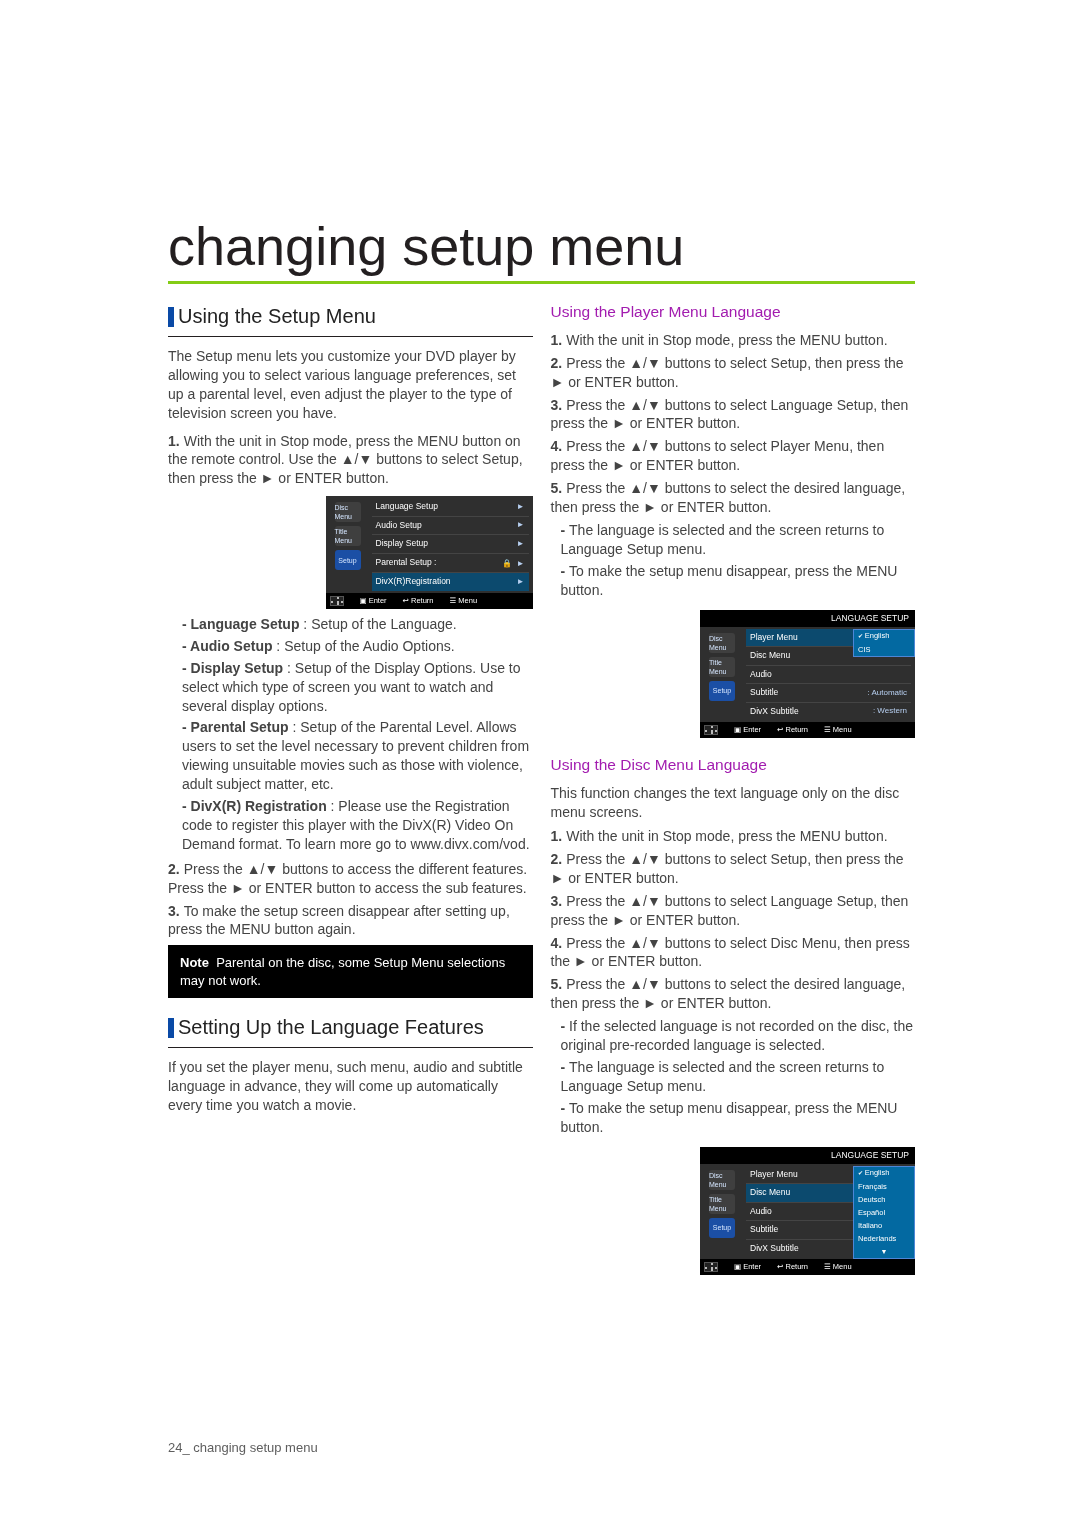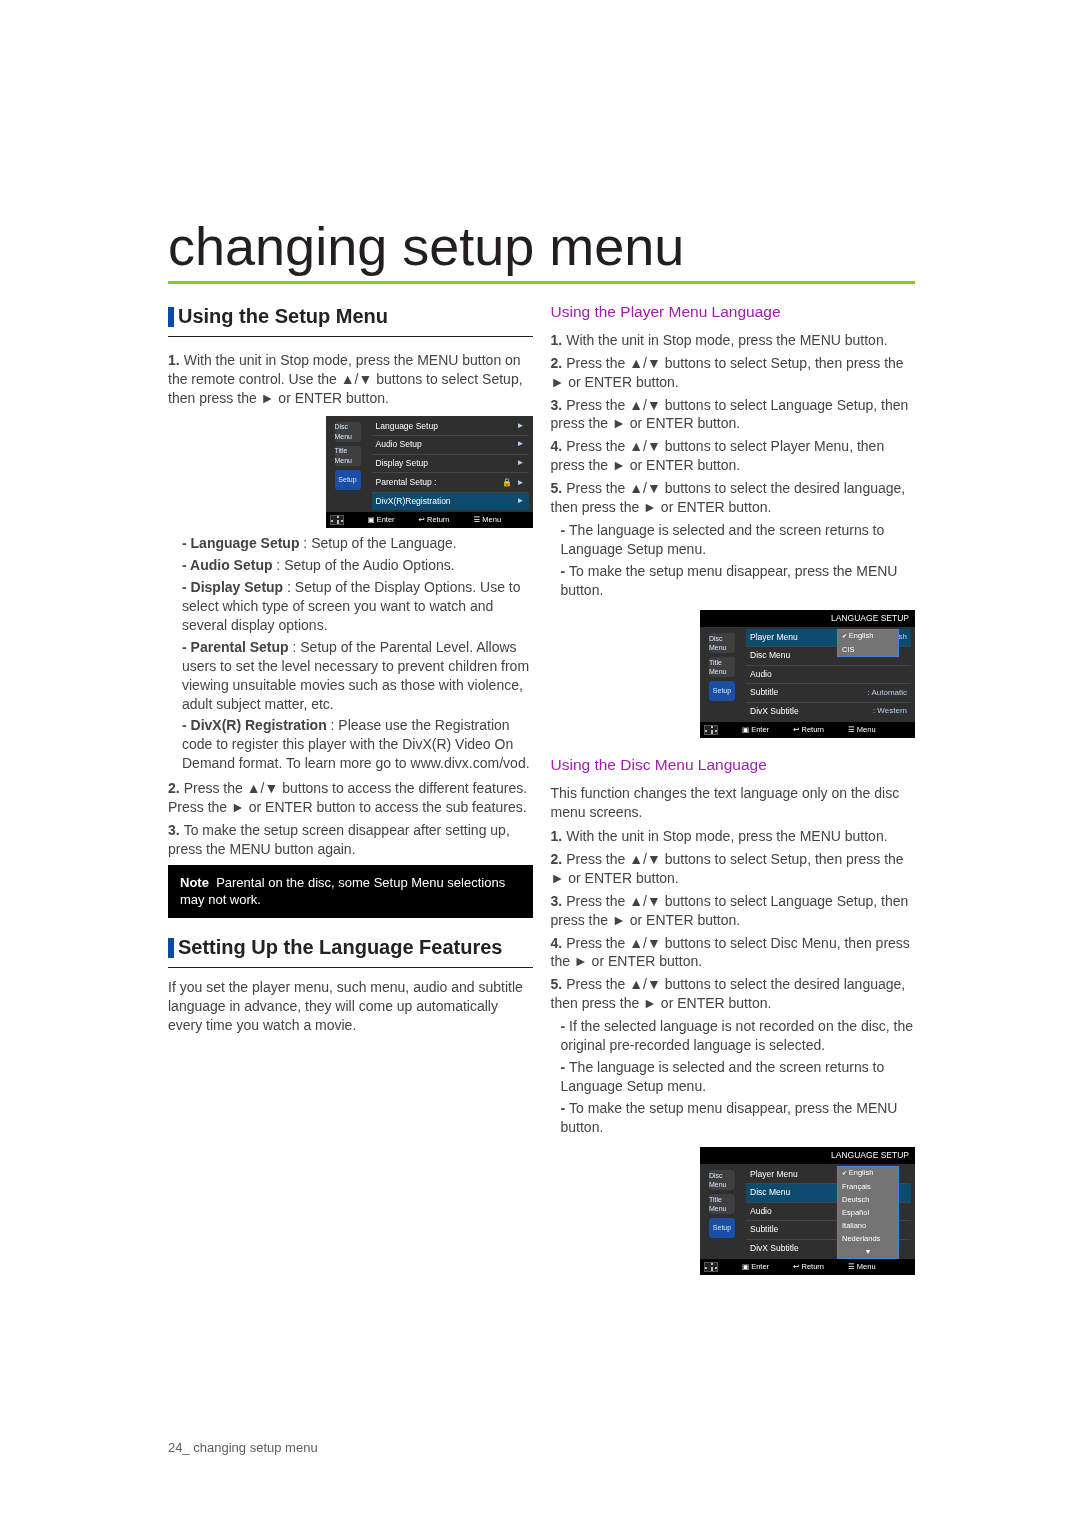--- a/index.html
+++ b/index.html
@@ -1,21 +1,21 @@
 <!DOCTYPE html>
 <html><head>
 <meta charset="utf-8">
 <style>
   *{box-sizing:border-box;margin:0;padding:0}
   body{background:#fff;width:1080px;font-family:Arial,Helvetica,sans-serif;color:#231f20}
   .page{width:1080px;height:1527px;padding:215px 165px 60px 168px;position:relative}
   .title{font-size:54px;font-weight:400;letter-spacing:0;border-bottom:3px solid #84cc16;padding-bottom:4px;margin-bottom:15px}
   .cols{display:flex;gap:18px}
   .col{width:50%;font-size:14px;line-height:1.35;color:#444}
-  .h2{font-size:20px;color:#222;font-weight:700;margin:4px 0 6px}
+  .h2{font-size:20px;color:#222;font-weight:400;margin:4px 0 6px}
   .rule{border-bottom:1.5px solid #231f20;margin-bottom:10px}
   .tick{width:6px;height:20px;background:#0a4aa6;display:inline-block;vertical-align:-4px;margin-right:4px}
   .h3{font-size:15.5px;color:#a21caf;margin:3px 0 8px;font-weight:400}
   p{margin:0 0 5px}
   .sp{height:4px}
   .ol{list-style:none;margin:0 0 4px;padding:0}
   .ol>li{margin-bottom:4px}
   .ol .n{font-weight:700;margin-right:4px}
   .sub{list-style:none;margin:6px 0 6px 14px}
   .sub li{margin-bottom:3px}
@@ -31,26 +31,26 @@
   .ic.sel{background:#1b4fa5}
   .listcol{flex:1;padding:2px 4px 2px 2px}
   .mtitle{background:#000;color:#fff;font-size:8.5px;text-align:right;padding:3px 6px}
   .mrow{display:flex;justify-content:space-between;align-items:center;padding:3px 4px;border-bottom:1px solid #444}
   .mrow:last-child{border-bottom:none}
   .mrow-l{color:#fff;font-size:8.5px}
   .mrow-r{color:#b7cff0;font-size:8px}
   .mrow.hi{background:#0c4a6e}
   .arrow{color:#b7cff0;font-size:8px}
   .lock{font-size:8px;color:#ddd;margin-right:4px}
-  .mfoot{background:#000;color:#fff;font-size:7.5px;display:flex;align-items:center;gap:24px;padding:3px 4px}
+  .mfoot{background:#000;color:#fff;font-size:7.5px;display:flex;align-items:center;gap:16px;padding:3px 4px}
   .mfoot .pad{width:14px;height:10px;background:#222;border:1px solid #555;position:relative}
   .mfoot .dot{position:absolute;width:2px;height:2px;background:#bbb}
   .mfoot .d1{left:0;top:4px}.mfoot .d2{right:0;top:4px}.mfoot .d3{left:6px;top:0}.mfoot .d4{left:6px;bottom:0}.mfoot .dc{left:6px;top:4px}
   .mfoot span{white-space:nowrap}
-  .dropdown{position:absolute;right:16px;top:2px;background:#737373;border:1px solid #4d86d6;width:62px}
+  .dropdown{position:absolute;right:0;top:2px;background:#0369a1;border:1px solid #4d86d6;width:62px}
   .dropdown .drow{font-size:7.5px;padding:1.5px 4px;color:#fff}
   .dropdown .drow.chk::before{content:"✔ ";font-size:6px}
   .dropdown .more{text-align:center;font-size:7px}
   .rel{position:relative}
   .blackbar{background:#000;color:#fff;font-size:13px;padding:9px 12px;margin-top:6px}
   .blackbar b{font-weight:700}
   .pg{position:absolute;left:168px;bottom:72px;font-size:13px;color:#5e5e5e}
   .mock1{margin-right:0;margin-left:auto;width:207px}
   .mock2{margin-left:auto;width:215px;margin-top:10px}
   .mock3{margin-left:auto;width:215px;margin-top:10px}
@@ -59,20 +59,21 @@
 <body>
 
 <div class="page">
   <div class="title">changing setup menu</div>
 
   <div class="cols">
 
     <div class="col">
       <div class="h2"><span class="tick"></span><span>Using the Setup Menu</span></div>
       <div class="rule"></div>
+      <p>The Setup menu lets you customize your DVD player by allowing you to select various language preferences, set up a parental level, even adjust the player to the type of television screen you have.</p>
       <div class="sp"></div>
 
       <ol class="ol">
         <li><span class="n">1.</span><span>With the unit in Stop mode, press the MENU button on the remote control. Use the ▲/▼ buttons to select Setup, then press the ► or ENTER button.</span></li>
       </ol>
 
       <div class="mock mock1">
         <div class="mock-body">
           <div class="iconcol">
             <div class="ic">

